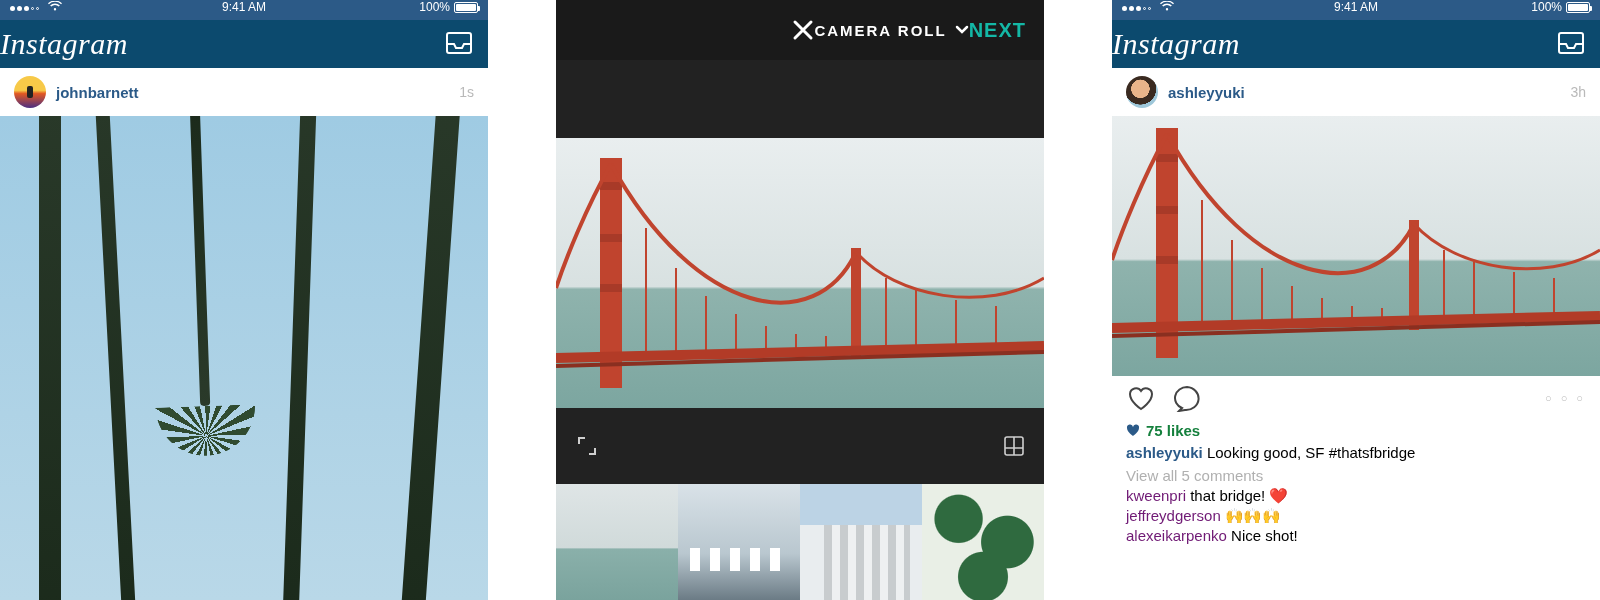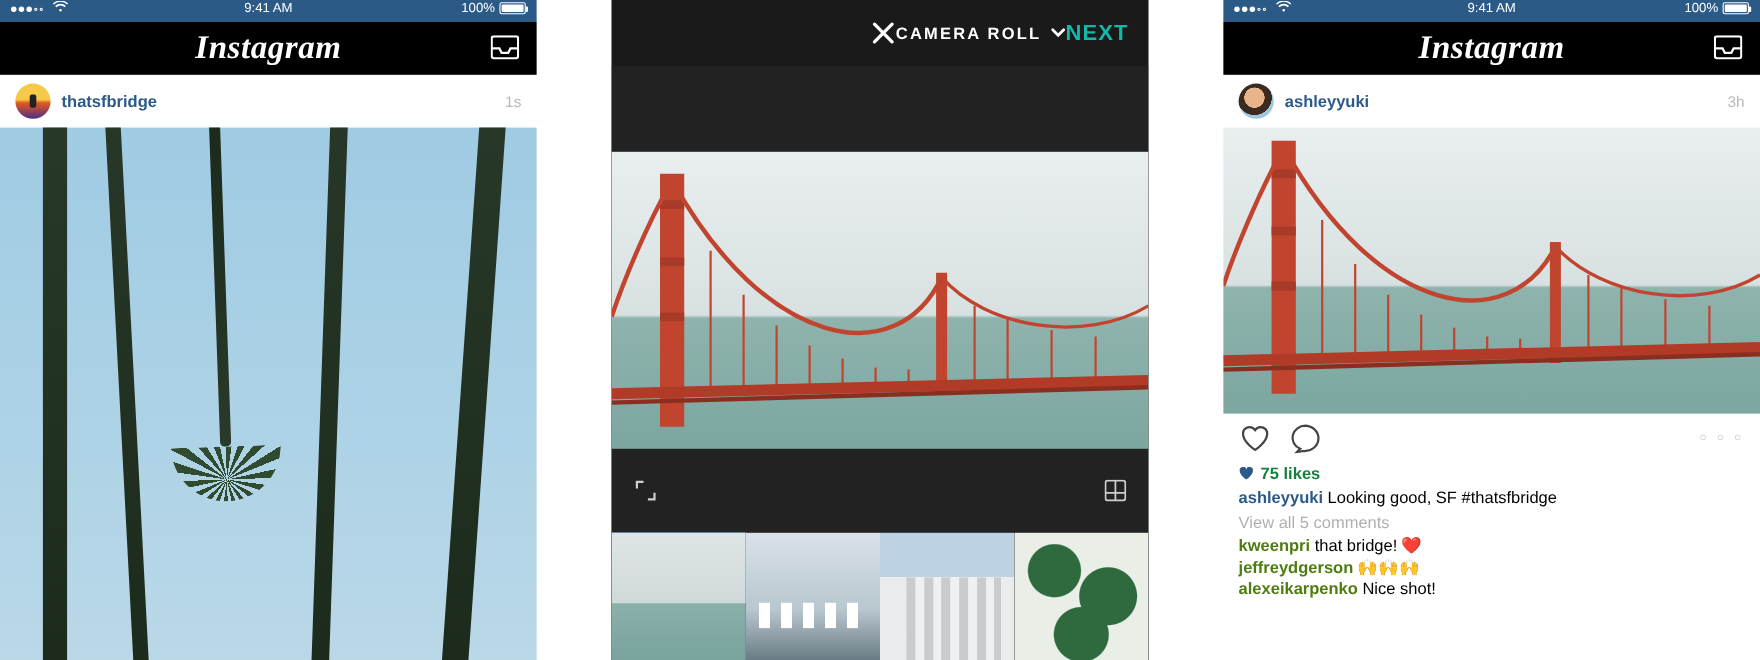--- a/index.html
+++ b/index.html
@@ -41,26 +41,25 @@
   .signal .dot { width: 5px; height: 5px; border-radius: 50%; background: #fff; display:inline-block;}
   .signal .dot.off { background: none; border:1px solid #fff; width:3px; height:3px;}
   .wifi { display:inline-block; }
   .battery {
     width: 24px; height: 11px; border: 1px solid #fff; border-radius: 2px; position: relative;
   }
   .battery::after { content:""; position:absolute; right:-3px; top:3px; width:2px; height:5px; background:#fff; border-radius:0 1px 1px 0;}
   .battery .fill { position:absolute; inset:1px; background:#fff; border-radius:1px;}
   .navbar {
     height: 48px;
-    background: #000000;
+    background: #0c4a6e;
     display: flex;
     align-items: center;
-    justify-content: center;
+    justify-content: flex-start;
     position: relative;
-    font-weight: bold;
   }
   .logo {
     font-family: "Brush Script MT", "Segoe Script", cursive;
     color: #fff;
     font-size: 30px;
     font-style: italic;
     letter-spacing: 0.5px;
   }
   .inbox-icon {
     position: absolute; right: 16px; top: 12px;
@@ -97,21 +96,21 @@
   
   .actions { display:flex; align-items:center; padding: 8px 14px; gap: 16px;}
   .actions .spacer { flex:1;}
   .more-dots { color:#bbb; letter-spacing:3px; font-size:11px;}
   .likes-row { padding: 2px 14px; color:#15803d; font-weight:600; font-size:15px; display:flex; align-items:center; gap:6px;}
   .caption-row { padding: 2px 14px; font-size:15px; line-height:20px;}
   .caption-row .user { color:#2b5a88; font-weight:600;}
   .caption-row .hashtag { color:#000000;}
   .viewall { padding: 2px 14px; color:#b0b0b0; font-size:15px;}
   .comment-row { padding: 1px 14px; font-size:15px;}
-  .comment-row .user { color:#4d7c0f; font-weight:700;}
+  .comment-row .user { color:#701a75; font-weight:400;}
   
   .phone.dark { background:#1a1a1a; color:#fff;}
   .picker-nav {
     height: 60px; background:#1a1a1a; display:flex; align-items:center; justify-content:flex-end;
     padding: 0 18px; font-weight:700;
   }
   .picker-title { letter-spacing: 2px; font-size:15px; display:flex; align-items:center; gap:8px;}
   .picker-next { color:#14b8a6; font-weight:600; font-size:20px; letter-spacing:1px;}
   .stage-area { background:#111; }
   .letterbox { height: 78px; background:#222;}
@@ -168,21 +167,21 @@
       <span class="logo">Instagram</span>
       <span class="inbox-icon">
         <svg width="26" height="22" viewBox="0 0 26 22" fill="none" stroke="#fff" stroke-width="2">
           <rect x="1" y="1" width="24" height="20" rx="2"></rect>
           <path d="M1 12h7l2 4h6l2-4h7"></path>
         </svg>
       </span>
     </div>
     <div class="post-header">
       <span class="avatar sunset"></span>
-      <span class="username">thatsfbridge</span>
+      <span class="username">johnbarnett</span>
       <span class="timestamp">1s</span>
     </div>
     <div class="photo palms">
       <div class="palm" style="left:8%; height:560px; width:22px;"></div>
       <div class="palm" style="left:22%; height:600px; width:14px; transform:rotate(-3deg);"></div>
       <div class="palm" style="left:60%; height:620px; width:16px; transform:rotate(2deg);"></div>
       <div class="palm" style="left:86%; height:580px; width:24px; transform:rotate(4deg);"></div>
       <div class="palm" style="left:40%; height:300px; width:10px; bottom:auto; top:-10px; transform:rotate(178deg);"></div>
     </div>
   </div>

